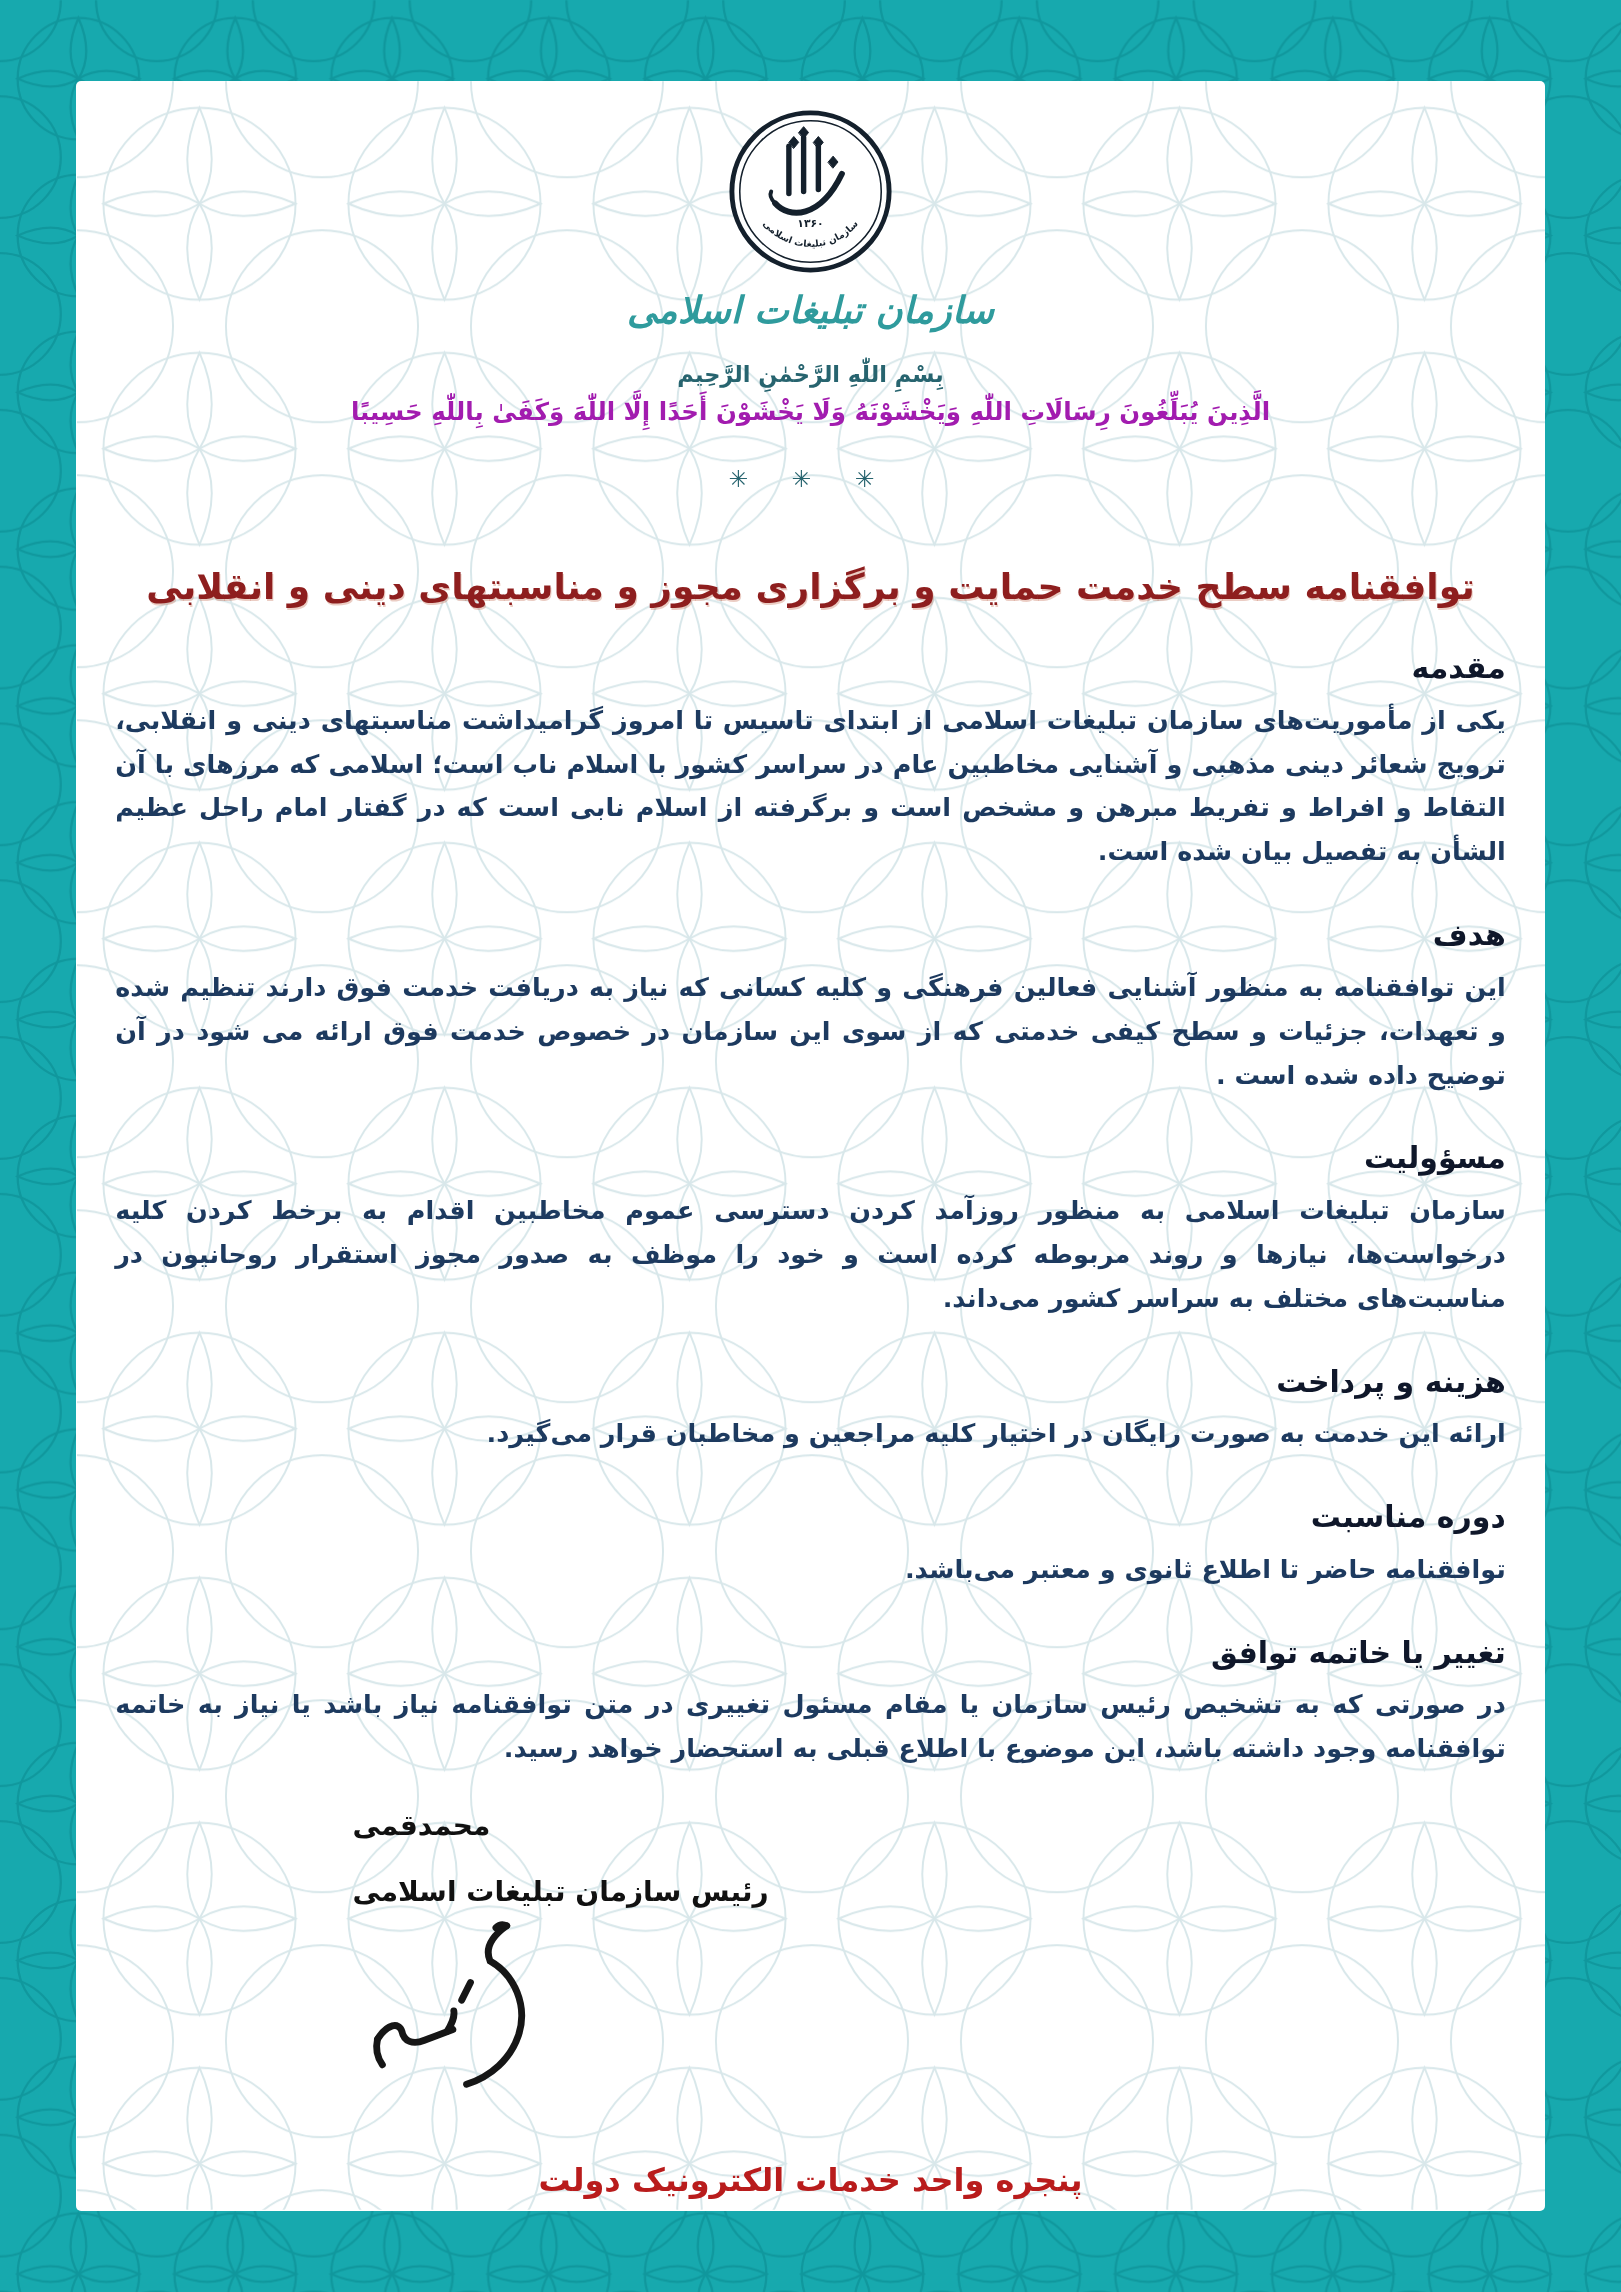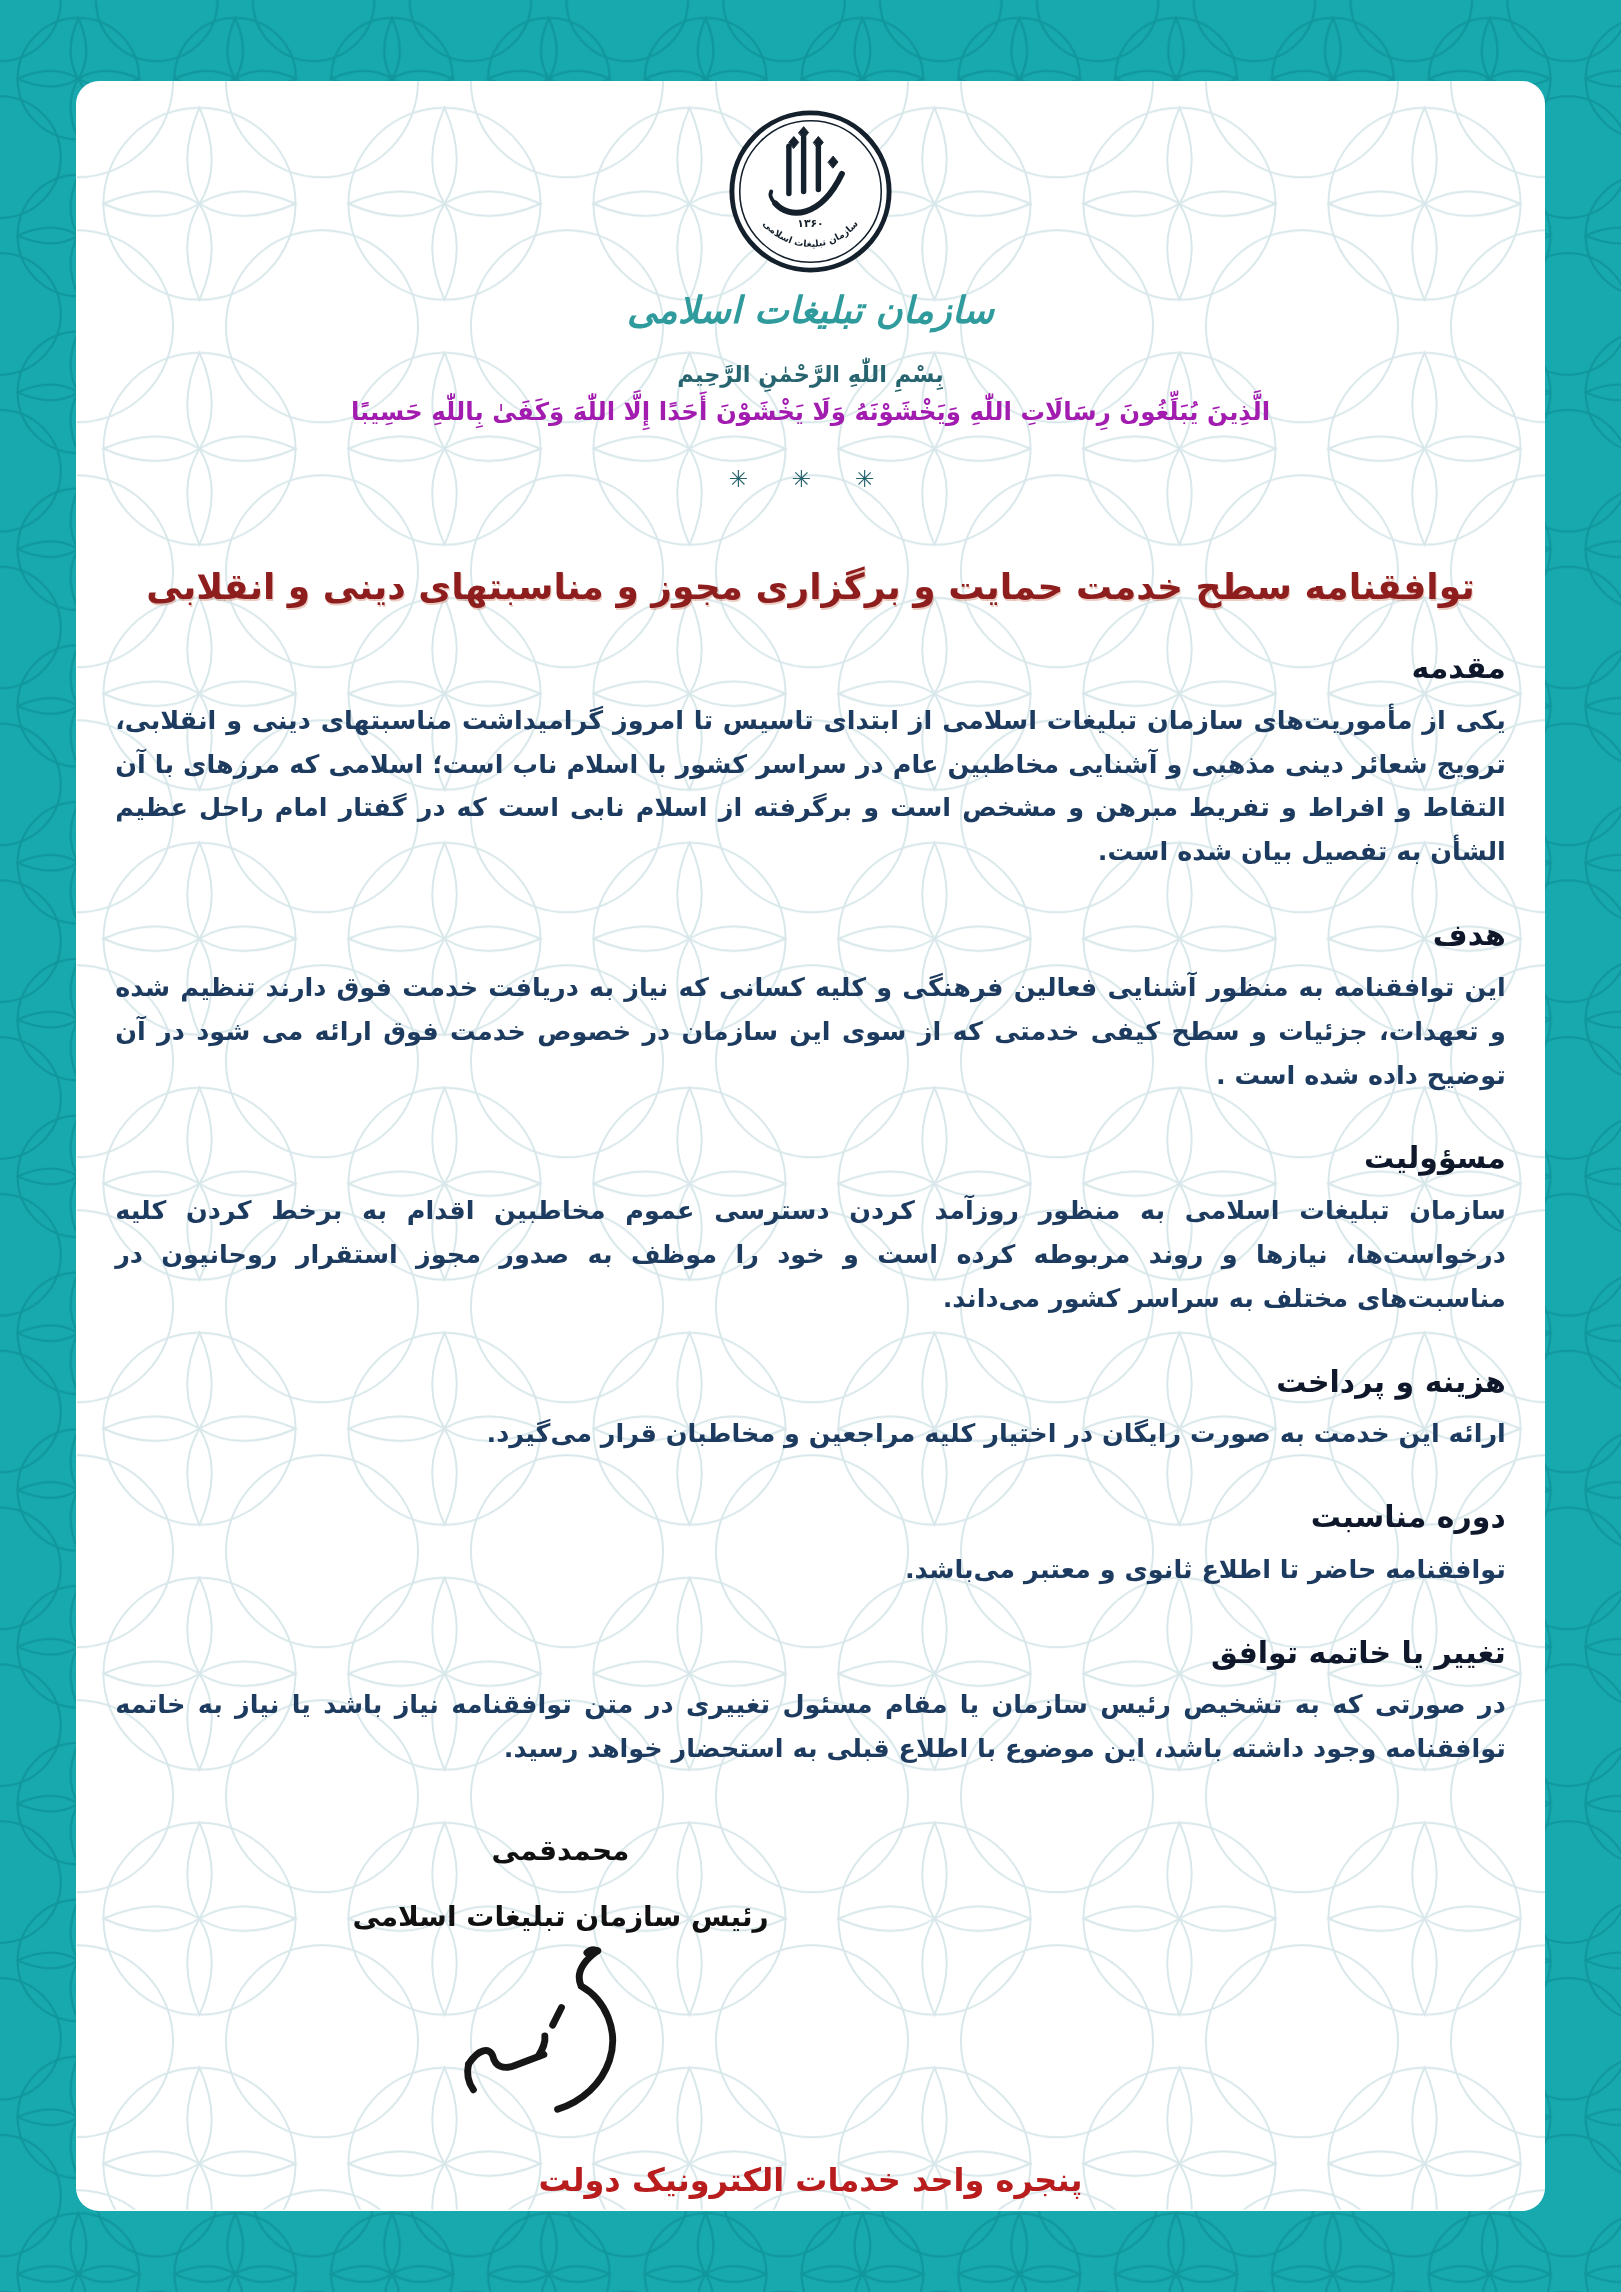--- a/index.html
+++ b/index.html
@@ -9,21 +9,21 @@
     background:#17a9ae;
     position:relative;
     overflow:hidden;
   }
   .frame{position:absolute;inset:0;}
   .frame svg{position:absolute;inset:0;display:block;}
   .page{
     position:absolute;
     left:76px;right:76px;top:81px;bottom:82px;
     background:#ffffff;
-    border-radius:23px;
+    border-radius:5px;
     overflow:hidden;
   }
   .page-pattern{position:absolute;inset:0;pointer-events:none;}
   .content{
     position:absolute;inset:0;
     direction:rtl;
     text-align:center;
     padding:25.5px 23.5px 0 23.5px;
     box-sizing:border-box;
   }
@@ -76,25 +76,25 @@
   }
   .section p{
     font-size:25.5px;
     font-weight:bold;
     color:#1d3a5f;
     line-height:1.72;
     margin:0;
     text-align:justify;
   }
   .signature{
-    margin-top:63px;
+    margin-top:38px;
     width:fit-content;
     margin-left:auto;margin-right:auto;
     transform:translateX(-250px);
-    text-align:center;
+    text-align:left;
     color:#111111;
   }
   .signature .sig-name{font-size:28px;font-weight:bold;margin:0 0 33px 0;}
   .signature .sig-title{font-size:28px;font-weight:bold;margin:0;}
   .sig-scribble{margin-top:5.9px;}
   .footer{
     position:absolute;
     left:0;right:0;bottom:11.8px;
     text-align:center;
     font-size:32px;

